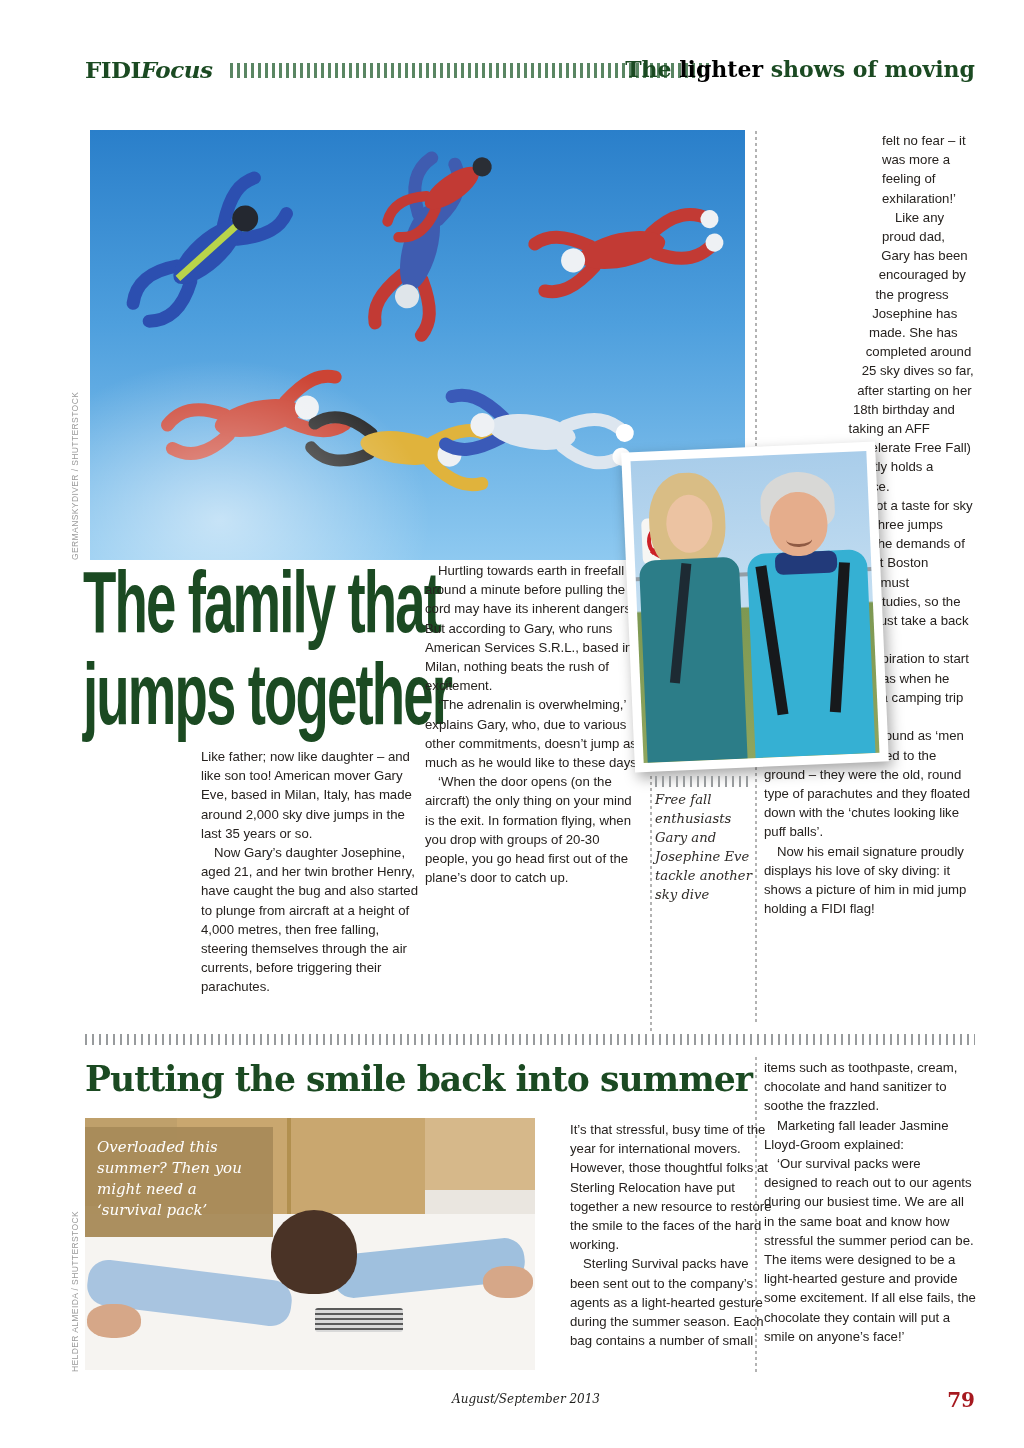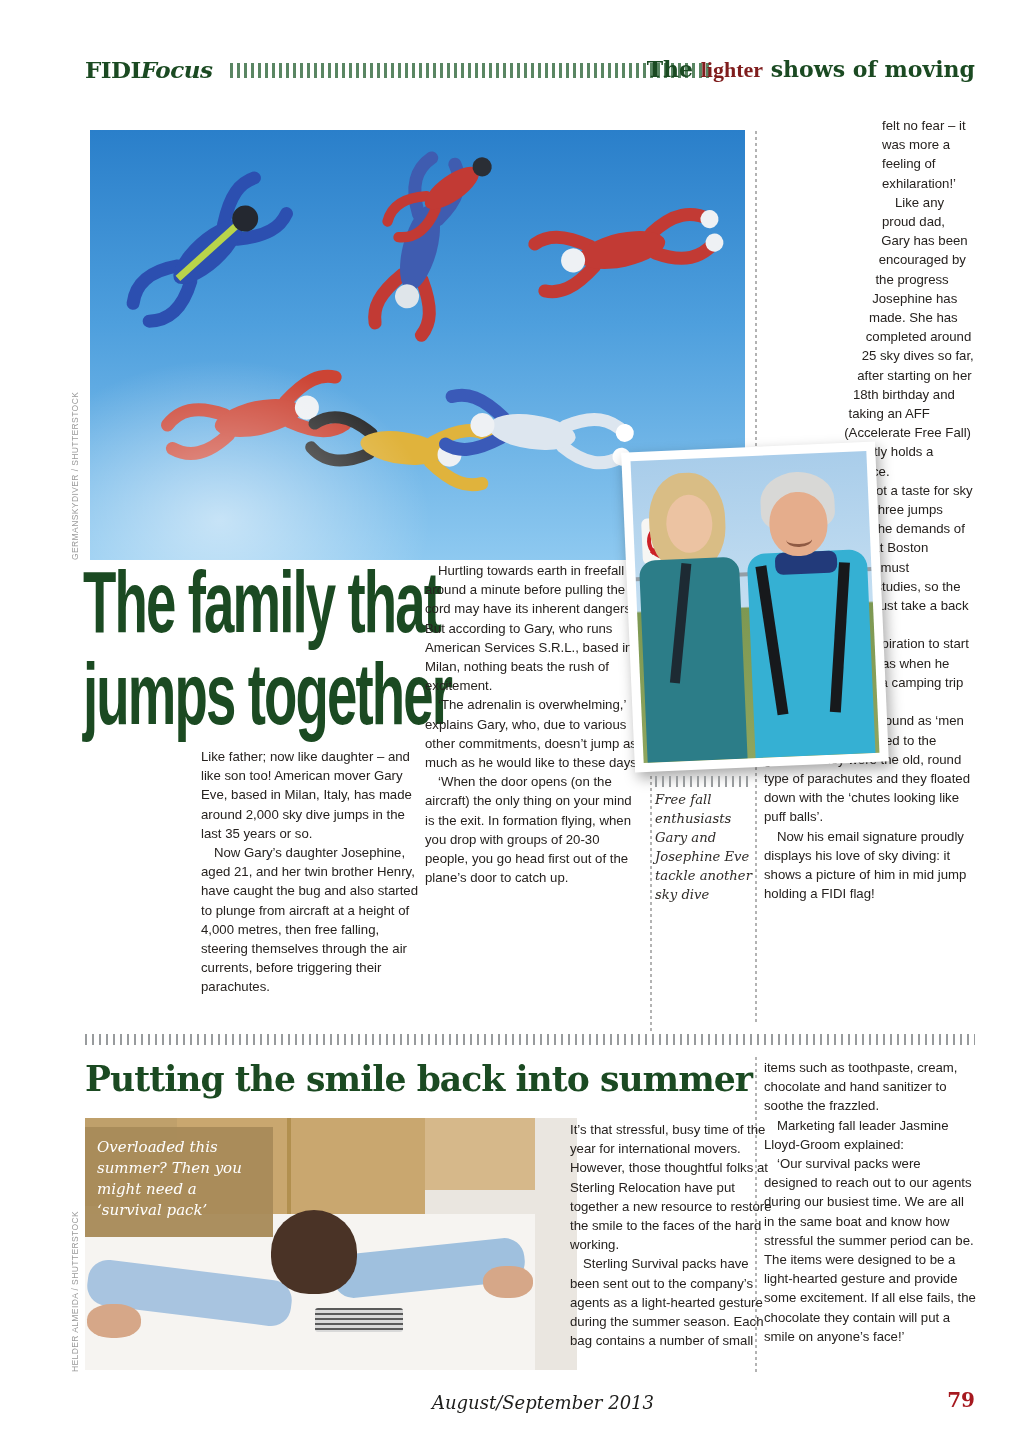--- a/index.html
+++ b/index.html
@@ -9,21 +9,21 @@
   
   .hdr{position:absolute;left:85px;top:56px;width:890px;height:28px;}
   .brand{position:absolute;left:0;top:0;font-family:"DejaVu Serif",serif;
          font-size:23px;color:#1b4a22;letter-spacing:-0.5px;}
   .brand b{font-weight:bold;font-style:normal;}
   .brand i{font-weight:bold;font-style:italic;margin-top:36px;}
   .hdr-bars{position:absolute;left:145px;right:262px;top:7px;height:15px;
             background:repeating-linear-gradient(90deg,#5a8663 0 3px,transparent 3px 7px);}
   .tagline{position:absolute;right:0;top:0;font-family:"DejaVu Serif",serif;
            font-weight:bold;font-size:22px;color:#1b4a22;white-space:nowrap;}
-  .tagline .lite{color:#7f1d1d;font-family:Liberation Serif, serif;}
+  .tagline .lite{color:#000000;}
 
   
   .photo1{position:absolute;left:90px;top:130px;width:655px;height:430px;
           background:linear-gradient(180deg,#2a7fca 0%,#4e9fdd 45%,#8ec9f0 100%);overflow:hidden;}
   .photo1 .flare{position:absolute;left:-80px;bottom:-120px;width:420px;height:320px;
           background:radial-gradient(closest-side,rgba(255,255,255,.55),rgba(255,255,255,0));}
 
   
   .credit{position:absolute;writing-mode:vertical-rl;transform:rotate(180deg);
           font-size:8.5px;letter-spacing:.4px;color:#9a9a9a;white-space:nowrap;}
@@ -34,21 +34,21 @@
   .title1{position:absolute;left:83px;top:556px;color:#1b4a22;font-weight:bold;
           font-size:88px;line-height:92px;letter-spacing:-3px;white-space:nowrap;
           transform:scaleX(0.62);transform-origin:0 0;}
 
   
   .col{position:absolute;font-size:13.2px;line-height:19.2px;overflow:hidden;}
   .col p{margin:0;}
   .col p.ind{text-indent:13px;}
   .a1c1{left:201px;top:747px;width:218px;height:292px;}
   .a1c2{left:425px;top:561px;width:219px;height:482px;}
-  .a1c3{left:764px;top:116px;width:212px;height:902px;}
+  .a1c3{left:764px;top:131px;width:212px;height:902px;}
   .wrap-spacer{float:left;width:118px;height:312px;margin-top:296px;
      shape-outside:polygon(0 0,60px 0,60px 20px,116px 20px,112px 120px,96px 215px,74px 312px,0 312px);
      shape-margin:5px;}
 
   
   .vdots{position:absolute;width:2px;
      background:repeating-linear-gradient(180deg,#b3b3b3 0 3px,transparent 3px 6px);}
   .vd1{left:755px;top:131px;height:892px;}
   .vd2{left:650px;top:776px;height:256px;}
   .vd3{left:755px;top:1057px;height:318px;}
@@ -85,21 +85,21 @@
            line-height:19px;color:#2e2b28;}
 
   
   .title2{position:absolute;left:85px;top:1057px;width:700px;color:#1b4a22;
           font-family:"DejaVu Serif",serif;font-weight:bold;font-size:36px;
           letter-spacing:-1px;white-space:nowrap;transform:scaleX(.96);transform-origin:0 0;}
   .a2c1{left:540px;top:1120px;width:207px;height:254px;margin-left:30px;}
   .a2c2{left:764px;top:1058px;width:212px;height:320px;}
 
   
-  .photo2{position:absolute;left:85px;top:1118px;width:450px;height:252px;background:#eae6e0;overflow:hidden;padding-left:42px;}
+  .photo2{position:absolute;left:85px;top:1118px;width:450px;height:252px;background:#eae6e0;overflow:hidden;}
   .p2-box1{position:absolute;left:92px;top:0;width:248px;height:96px;background:#c9a76f;
            border-bottom:6px solid #b2904f;}
   .p2-box1:before{content:"";position:absolute;left:110px;top:0;width:4px;height:96px;background:#b2904f;display:block;}
   .p2-box2{position:absolute;left:340px;top:0;width:110px;height:72px;background:#d6b88a;}
   .p2-box3{position:absolute;left:0;top:0;width:95px;height:88px;background:#bfa06b;}
   .p2-desk{position:absolute;left:0;top:96px;width:450px;height:156px;background:#f6f4f1;}
   .p2-arm-l{position:absolute;left:2px;top:152px;width:205px;height:46px;background:#a8c4e0;
             border-radius:20px;transform:rotate(7deg);}
   .p2-arm-r{position:absolute;left:248px;top:128px;width:192px;height:44px;background:#9fc0de;
             border-radius:20px;transform:rotate(-6deg);}
@@ -107,22 +107,22 @@
   .p2-hand-r{position:absolute;left:398px;top:148px;width:50px;height:32px;background:#d6a788;border-radius:45%;}
   .p2-head{position:absolute;left:186px;top:92px;width:86px;height:84px;background:#4a3326;
            border-radius:50% 50% 44% 44%;}
   .p2-cds{position:absolute;left:230px;top:190px;width:88px;height:24px;border-radius:3px;
           background:repeating-linear-gradient(180deg,#5a5a5a 0 2px,#d9d9d9 2px 5px);}
   .p2-overlay{position:absolute;left:0;top:9px;width:188px;height:110px;background:rgba(168,139,90,.97);}
   .p2-overlay .txt{margin:10px 12px;font-family:"DejaVu Serif",serif;font-style:italic;
           font-size:15px;line-height:21px;color:#ffffff;}
 
   
-  .footer-issue{position:absolute;left:98px;top:1392px;width:890px;text-align:center;
-          font-family:"DejaVu Serif",serif;font-style:italic;font-size:18px;color:#1d1d1b;}
+  .footer-issue{position:absolute;left:81px;top:1392px;width:890px;text-align:center;
+          font-family:"DejaVu Serif",serif;font-style:italic;font-size:12px;color:#1d1d1b;}
   .footer-page{position:absolute;right:49px;top:1388px;font-family:"DejaVu Serif",serif;
           font-weight:bold;font-size:20px;color:#a6191f;}
 </style>
 </head>
 <body>
 
 <div class="hdr">
   <div class="brand"><b>FIDI</b><i>Focus</i></div>
   <div class="hdr-bars"></div>
   <div class="tagline"><span>The </span><span class="lite">lighter</span><span> shows of moving</span></div>

